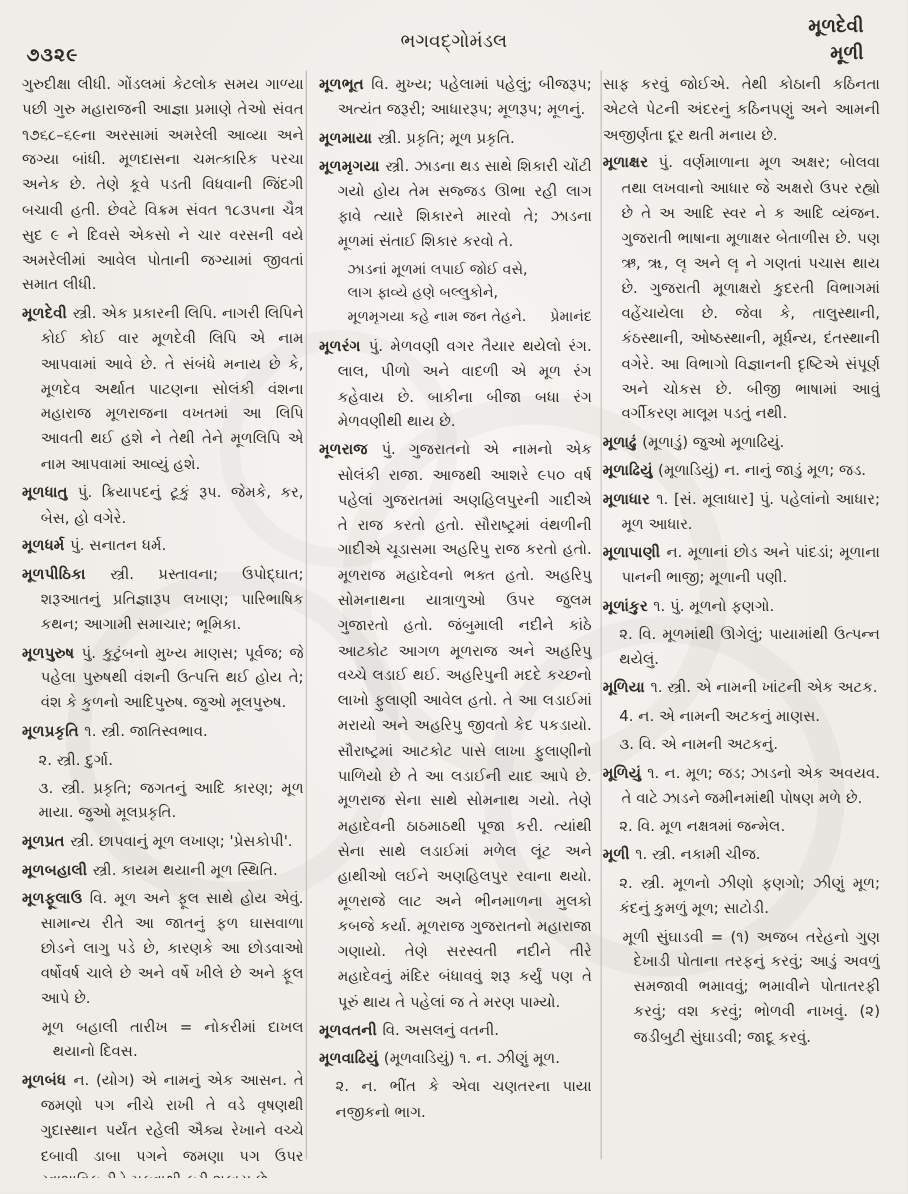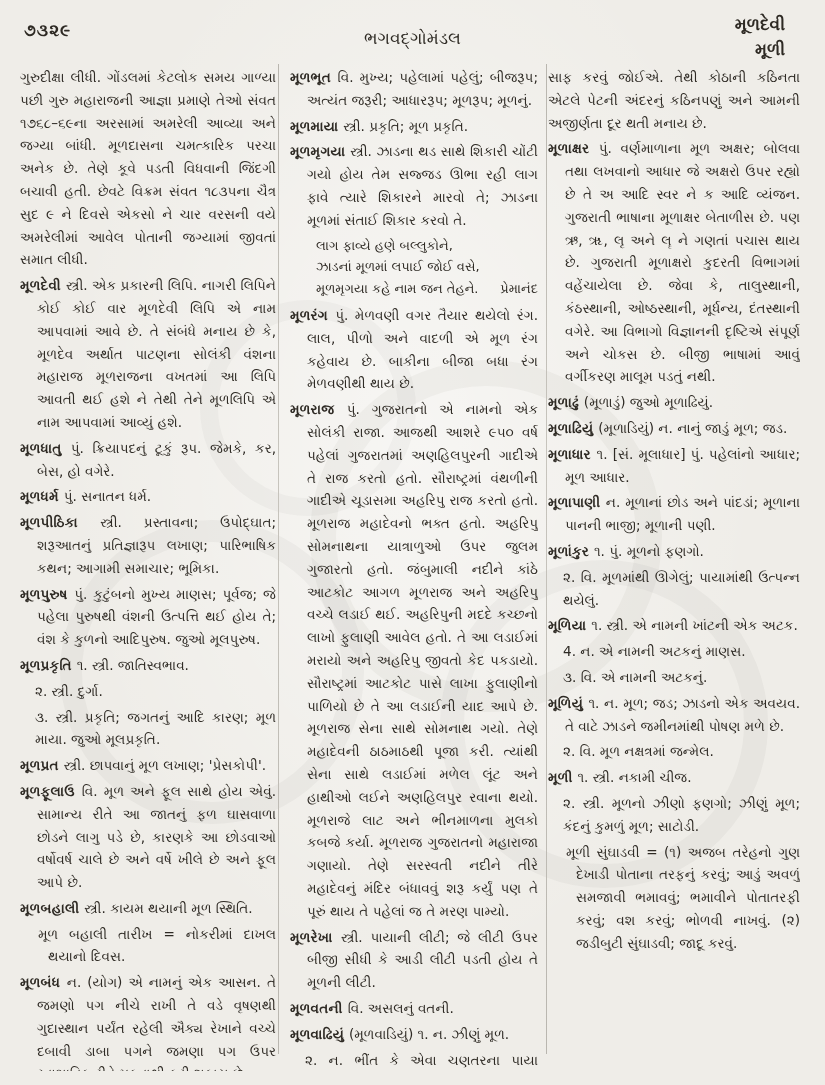--- a/index.html
+++ b/index.html
@@ -16,21 +16,21 @@
     color:#2e2a24;
   }
   
   .ghost{position:absolute;border-radius:50%;pointer-events:none;}
   .g1{left:310px;top:360px;width:300px;height:300px;border:26px solid rgba(60,60,55,0.045);}
   .g2{left:60px;top:520px;width:260px;height:260px;border:22px solid rgba(60,60,55,0.04);}
   .g3{left:440px;top:560px;width:280px;height:280px;border:24px solid rgba(60,60,55,0.04);}
   .g4{left:200px;top:300px;width:180px;height:180px;border:18px solid rgba(60,60,55,0.035);}
 
   .pageno{
-    position:absolute;left:24px;top:20px;
+    position:absolute;left:24px;top:40px;
     font-size:17px;font-weight:bold;letter-spacing:1px;
   }
   .title{
     position:absolute;left:0;top:28px;width:825px;text-align:center;
     font-size:17px;
   }
   .guide{
     position:absolute;right:40px;top:12px;text-align:right;
     font-size:17px;font-weight:bold;line-height:25px;
   }
@@ -81,37 +81,36 @@
       <p class="cont">ગુરુદીક્ષા લીધી. ગોંડલમાં કેટલોક સમય ગાળ્યા પછી ગુરુ મહારાજની આજ્ઞા પ્રમાણે તેઓ સંવત ૧૭૬૮–૬૯ના અરસામાં અમરેલી આવ્યા અને જગ્યા બાંધી. મૂળદાસના ચમત્કારિક પરચા અનેક છે. તેણે કૂવે પડતી વિધવાની જિંદગી બચાવી હતી. છેવટે વિક્રમ સંવત ૧૮૩૫ના ચૈત્ર સુદ ૯ ને દિવસે એકસો ને ચાર વરસની વયે અમરેલીમાં આવેલ પોતાની જગ્યામાં જીવતાં સમાત લીધી.</p>
       <p class="entry"><b class="headword">મૂળદેવી </b>સ્ત્રી. એક પ્રકારની લિપિ. નાગરી લિપિને કોઈ કોઈ વાર મૂળદેવી લિપિ એ નામ આપવામાં આવે છે. તે સંબંધે મનાય છે કે, મૂળદેવ અર્થાત પાટણના સોલંકી વંશના મહારાજ મૂળરાજના વખતમાં આ લિપિ આવતી થઈ હશે ને તેથી તેને મૂળલિપિ એ નામ આપવામાં આવ્યું હશે.</p>
       <p class="entry"><b class="headword">મૂળધાતુ </b>પું. ક્રિયાપદનું ટૂકું રૂપ. જેમકે, કર, બેસ, હો વગેરે.</p>
       <p class="entry"><b class="headword">મૂળધર્મ </b>પું. સનાતન ધર્મ.</p>
       <p class="entry"><b class="headword">મૂળપીઠિકા </b>સ્ત્રી. પ્રસ્તાવના; ઉપોદ્ઘાત; શરૂઆતનું પ્રતિજ્ઞારૂપ લખાણ; પારિભાષિક કથન; આગામી સમાચાર; ભૂમિકા.</p>
       <p class="entry"><b class="headword">મૂળપુરુષ </b>પું. કુટુંબનો મુખ્ય માણસ; પૂર્વજ; જે પહેલા પુરુષથી વંશની ઉત્પત્તિ થઈ હોય તે; વંશ કે કુળનો આદિપુરુષ. જુઓ મૂલપુરુષ.</p>
       <p class="entry"><b class="headword">મૂળપ્રકૃતિ </b>૧. સ્ત્રી. જાતિસ્વભાવ.</p>
       <p class="sense">૨. સ્ત્રી. દુર્ગા.</p>
       <p class="sense">૩. સ્ત્રી. પ્રકૃતિ; જગતનું આદિ કારણ; મૂળ માયા. જુઓ મૂલપ્રકૃતિ.</p>
       <p class="entry"><b class="headword">મૂળપ્રત </b>સ્ત્રી. છાપવાનું મૂળ લખાણ; 'પ્રેસકોપી'.</p>
+      <p class="entry"><b class="headword">મૂળબહાલી </b>સ્ત્રી. કાયમ થયાની મૂળ સ્થિતિ.</p>
       <p class="entry"><b class="headword">મૂળફૂલાઉ </b>વિ. મૂળ અને ફૂલ સાથે હોય એવું. સામાન્ય રીતે આ જાતનું ફળ ઘાસવાળા છોડને લાગુ પડે છે, કારણકે આ છોડવાઓ વર્ષોવર્ષ ચાલે છે અને વર્ષે ખીલે છે અને ફૂલ આપે છે.</p>
-      <p class="entry"><b class="headword">મૂળબહાલી </b>સ્ત્રી. કાયમ થયાની મૂળ સ્થિતિ.</p>
       <p class="idiom">મૂળ બહાલી તારીખ = નોકરીમાં દાખલ થયાનો દિવસ.</p>
       <p class="entry"><b class="headword">મૂળબંધ </b>ન. (યોગ) એ નામનું એક આસન. તે જમણો પગ નીચે રાખી તે વડે વૃષણથી ગુદાસ્થાન પર્યંત રહેલી ઐક્ય રેખાને વચ્ચે દબાવી ડાબા પગને જમણા પગ ઉપર સ્વાભાવિક રીતે મૂકવાથી કરી શકાય છે.</p>
     </div>
   <div class="col col2">
       <p class="entry"><b class="headword">મૂળભૂત </b>વિ. મુખ્ય; પહેલામાં પહેલું; બીજરૂપ; અત્યંત જરૂરી; આધારરૂપ; મૂળરૂપ; મૂળનું.</p>
       <p class="entry"><b class="headword">મૂળમાયા </b>સ્ત્રી. પ્રકૃતિ; મૂળ પ્રકૃતિ.</p>
       <p class="entry"><b class="headword">મૂળમૃગયા </b>સ્ત્રી. ઝાડના થડ સાથે શિકારી ચોંટી ગયો હોય તેમ સજ્જડ ઊભા રહી લાગ ફાવે ત્યારે શિકારને મારવો તે; ઝાડના મૂળમાં સંતાઈ શિકાર કરવો તે.</p>
       <div class="verse">
+        <div class="verse-line">ઝાડનાં મૂળમાં લપાઈ જોઈ વસે,</div>
         <div class="verse-line">લાગ ફાવ્યે હણે બલ્લુકોને,</div>
-        <div class="verse-line">ઝાડનાં મૂળમાં લપાઈ જોઈ વસે,</div>
         <div class="verse-line"><span class="attribution">પ્રેમાનંદ</span>મૂળમૃગયા કહે નામ જન તેહને.</div>
       </div>
       <p class="entry"><b class="headword">મૂળરંગ </b>પું. મેળવણી વગર તૈયાર થયેલો રંગ. લાલ, પીળો અને વાદળી એ મૂળ રંગ કહેવાય છે. બાકીના બીજા બધા રંગ મેળવણીથી થાય છે.</p>
       <p class="entry"><b class="headword">મૂળરાજ </b>પું. ગુજરાતનો એ નામનો એક સોલંકી રાજા. આજથી આશરે ૯૫૦ વર્ષ પહેલાં ગુજરાતમાં અણહિલપુરની ગાદીએ તે રાજ કરતો હતો. સૌરાષ્ટ્રમાં વંથળીની ગાદીએ ચૂડાસમા અહરિપુ રાજ કરતો હતો. મૂળરાજ મહાદેવનો ભક્ત હતો. અહરિપુ સોમનાથના યાત્રાળુઓ ઉપર જુલમ ગુજારતો હતો. જંબુમાલી નદીને કાંઠે આટકોટ આગળ મૂળરાજ અને અહરિપુ વચ્ચે લડાઈ થઈ. અહરિપુની મદદે કચ્છનો લાખો ફુલાણી આવેલ હતો. તે આ લડાઈમાં મરાયો અને અહરિપુ જીવતો કેદ પકડાયો. સૌરાષ્ટ્રમાં આટકોટ પાસે લાખા ફુલાણીનો પાળિયો છે તે આ લડાઈની યાદ આપે છે. મૂળરાજ સેના સાથે સોમનાથ ગયો. તેણે મહાદેવની ઠાઠમાઠથી પૂજા કરી. ત્યાંથી સેના સાથે લડાઈમાં મળેલ લૂંટ અને હાથીઓ લઈને અણહિલપુર રવાના થયો. મૂળરાજે લાટ અને ભીનમાળના મુલકો કબજે કર્યા. મૂળરાજ ગુજરાતનો મહારાજા ગણાયો. તેણે સરસ્વતી નદીને તીરે મહાદેવનું મંદિર બંધાવવું શરૂ કર્યું પણ તે પૂરું થાય તે પહેલાં જ તે મરણ પામ્યો.</p>
-      <p class="entry"><b class="headword">મૂળરેખા </b>સ્ત્રી. પાયાની લીટી; જે લીટી ઉપર બીજી સીધી કે આડી લીટી પડતી હોય તે મૂળની લીટી.</p>
       <p class="entry"><b class="headword">મૂળવતની </b>વિ. અસલનું વતની.</p>
       <p class="entry"><b class="headword">મૂળવાઢિયું </b>(મૂળવાડિયું) ૧. ન. ઝીણું મૂળ.</p>
       <p class="sense">૨. ન. ભીંત કે એવા ચણતરના પાયા નજીકનો ભાગ.</p>
     </div>
   <div class="col col3">
       <p class="cont">સાફ કરવું જોઈએ. તેથી કોઠાની કઠિનતા એટલે પેટની અંદરનું કઠિનપણું અને આમની અજીર્ણતા દૂર થતી મનાય છે.</p>
       <p class="entry"><b class="headword">મૂળાક્ષર </b>પું. વર્ણમાળાના મૂળ અક્ષર; બોલવા તથા લખવાનો આધાર જે અક્ષરો ઉપર રહ્યો છે તે અ આદિ સ્વર ને ક આદિ વ્યંજન. ગુજરાતી ભાષાના મૂળાક્ષર બેતાળીસ છે. પણ ઋ, ૠ, લૃ અને લૄ ને ગણતાં પચાસ થાય છે. ગુજરાતી મૂળાક્ષરો કુદરતી વિભાગમાં વહેંચાયેલા છે. જેવા કે, તાલુસ્થાની, કંઠસ્થાની, ઓષ્ઠસ્થાની, મૂર્ધન્ય, દંતસ્થાની વગેરે. આ વિભાગો વિજ્ઞાનની દૃષ્ટિએ સંપૂર્ણ અને ચોકસ છે. બીજી ભાષામાં આવું વર્ગીકરણ માલૂમ પડતું નથી.</p>
       <p class="entry"><b class="headword">મૂળાઢું </b>(મૂળાડું) જુઓ મૂળાઢિયું.</p>
       <p class="entry"><b class="headword">મૂળાઢિયું </b>(મૂળાડિયું) ન. નાનું જાડું મૂળ; જડ.</p>
       <p class="entry"><b class="headword">મૂળાધાર </b>૧. [સં. મૂલાધાર] પું. પહેલાંનો આધાર; મૂળ આધાર.</p>

